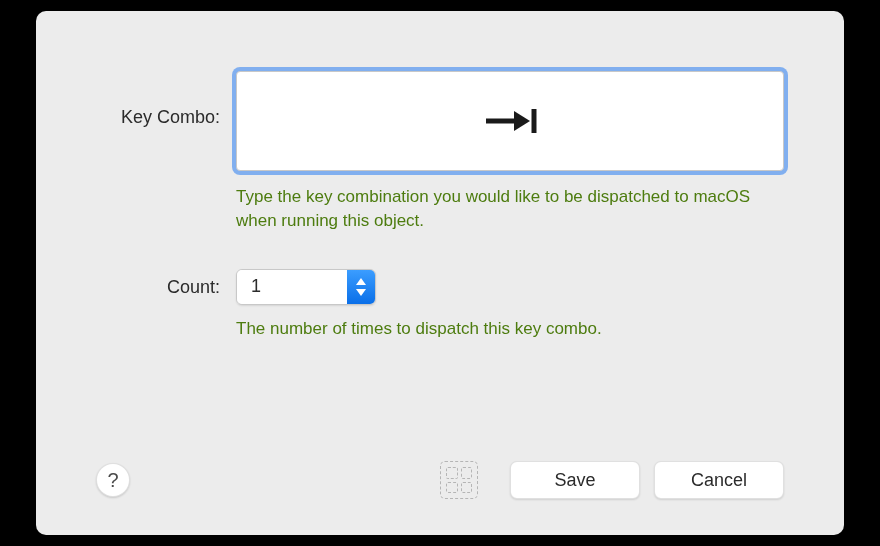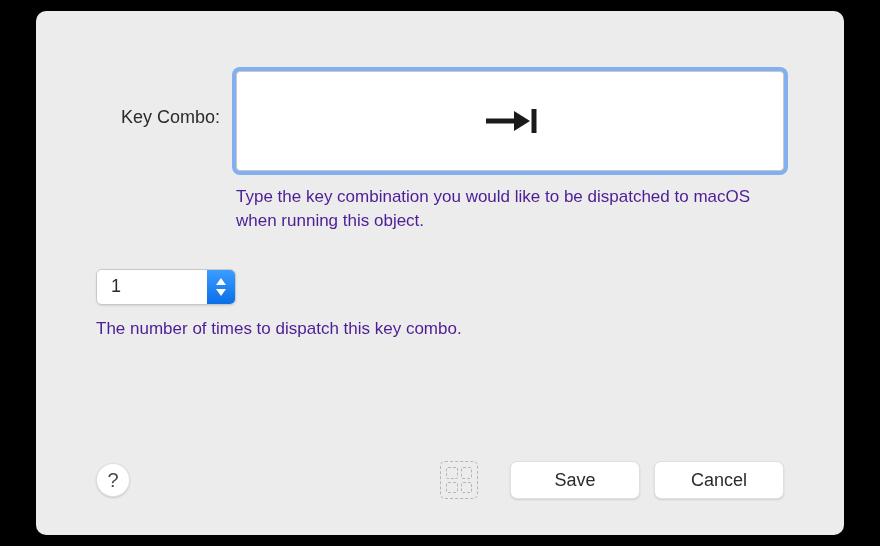--- a/index.html
+++ b/index.html
@@ -51,21 +51,21 @@
       border-radius: 4px;
       box-shadow: 0 0 0 4px rgba(0, 103, 244, 0.45);
       display: flex;
       align-items: center;
       justify-content: center;
       font-size: 42px;
       color: #1a1a1a;
       font-weight: 400;
     }
     .hint-text {
-      color: #4c1d95;
+      color: #4d7c0f;
       font-size: 17px;
       line-height: 1.4;
       margin-top: 14px;
       margin-bottom: 24px;
     }
     .count-row .hint-text {
       margin-top: 12px;
       margin-bottom: 8px;
     }
     .count-select {
@@ -166,20 +166,21 @@
           <line x1="6" y1="20" x2="42" y2="20" stroke="#1a1a1a" stroke-width="5"></line>
           <polygon points="34,10 50,20 34,30" fill="#1a1a1a"></polygon>
           <line x1="54" y1="8" x2="54" y2="32" stroke="#1a1a1a" stroke-width="5"></line>
         </svg>
       </div>
       <div class="hint-text">Type the key combination you would like to be dispatched to macOS when running this object.</div>
     </div>
   </div>
 
   <div class="form-row count-row">
+    <div class="label-col count-label">Count:</div>
     <div class="field-col">
       <div class="count-select">
         <div class="count-value">1</div>
         <div class="count-stepper">
           <svg width="14" height="22" viewBox="0 0 14 22">
             <polygon points="7,2 12,9 2,9" fill="#fff"></polygon>
             <polygon points="7,20 12,13 2,13" fill="#fff"></polygon>
           </svg>
         </div>
       </div>

